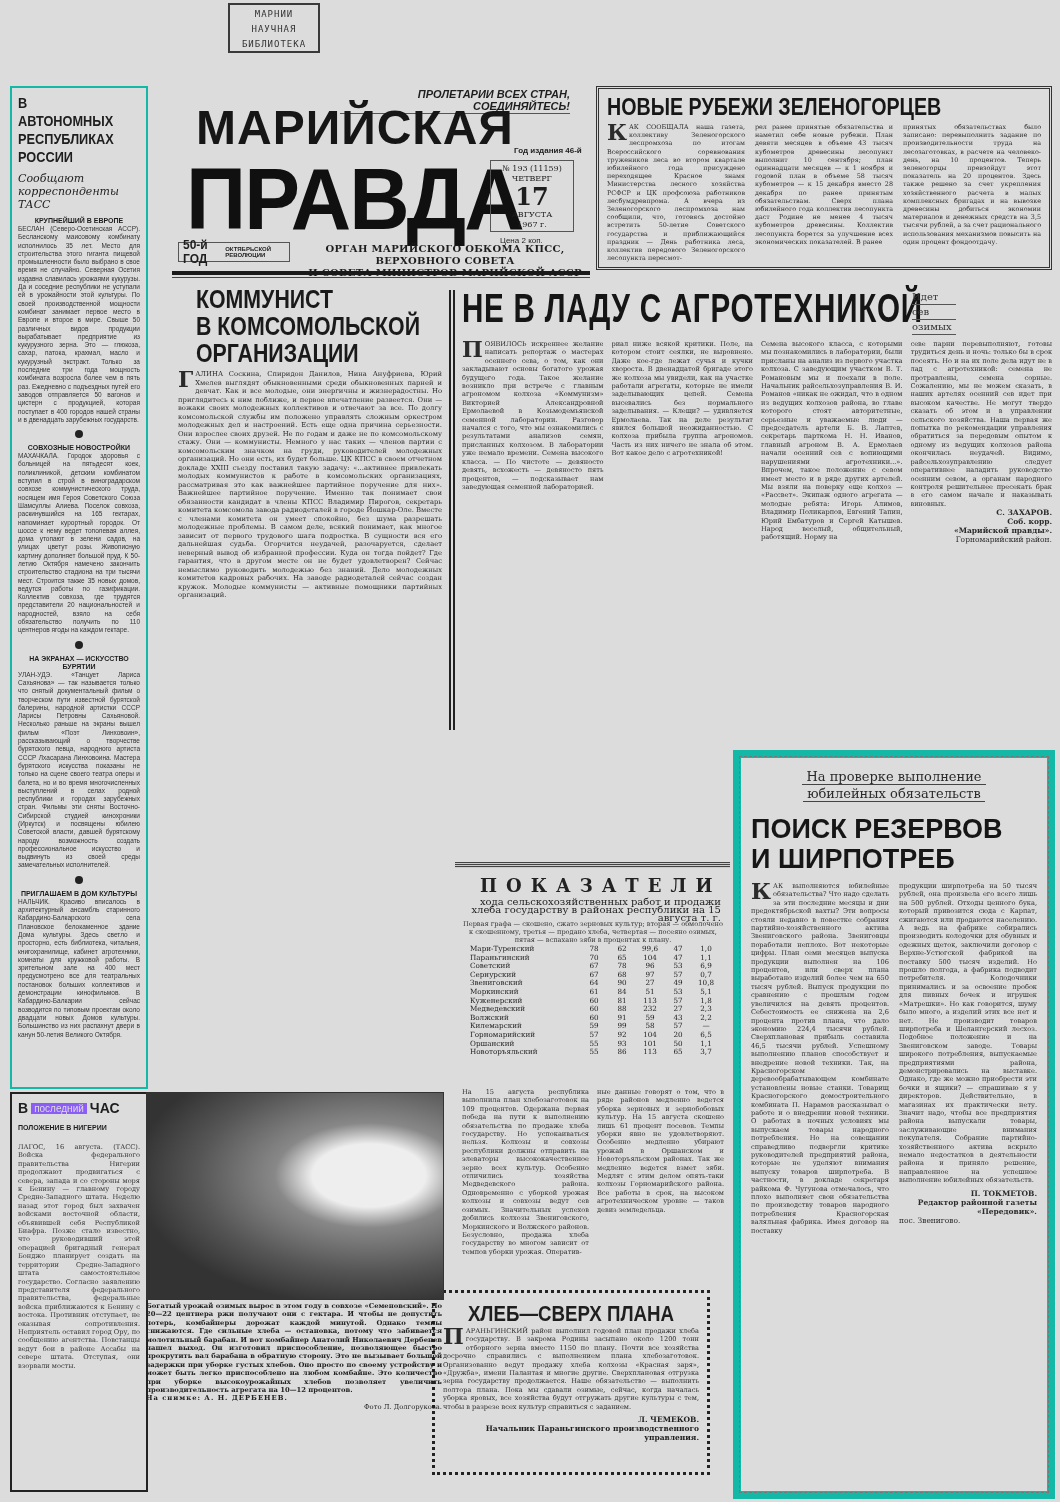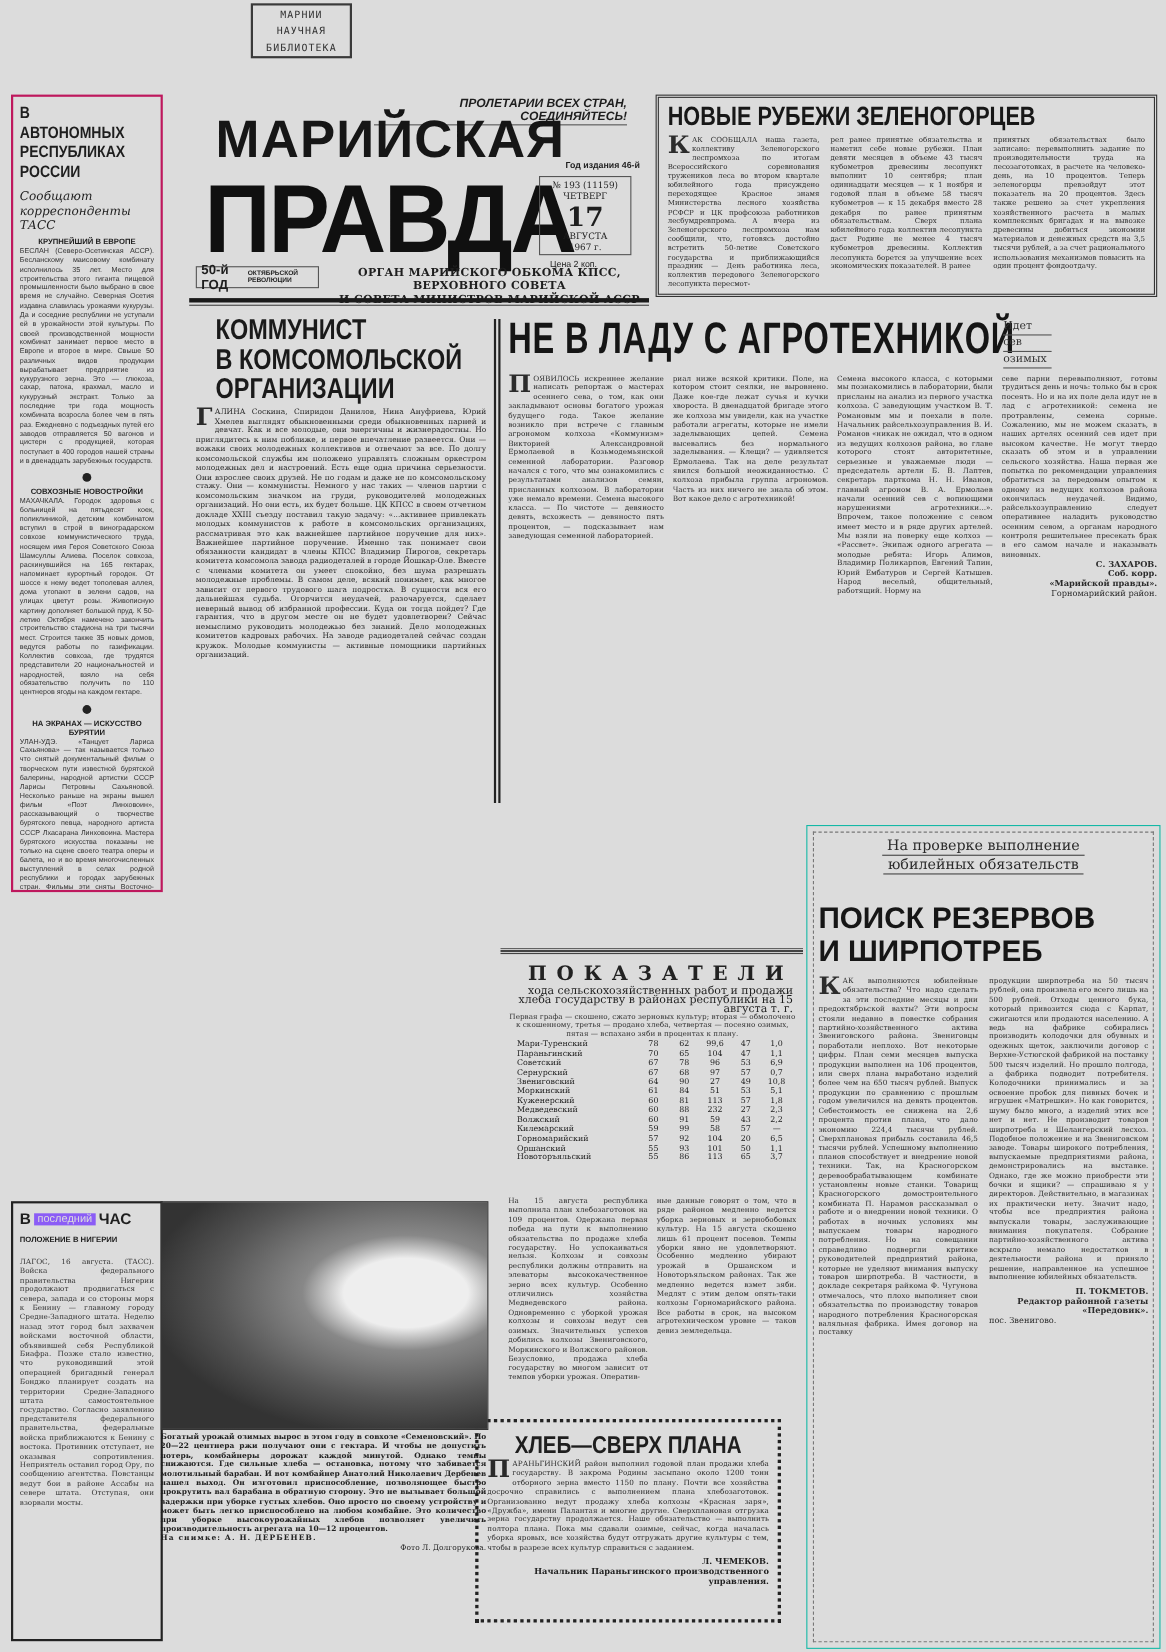--- a/index.html
+++ b/index.html
@@ -27,21 +27,21 @@
   .issuebox .day { font-size:24px; line-height:26px; font-weight:bold; }
   .price { left:500px; top:236px; font-size:8px; font-family:"Liberation Sans",sans-serif; }
   .anniv { left:178px; top:242px; width:112px; height:20px; border:1px solid #555; display:flex; align-items:center; gap:4px; padding-left:4px; box-sizing:border-box; font-family:"Liberation Sans",sans-serif; }
   .anniv .big { font-weight:bold; font-size:12px; }
   .anniv .small { font-size:6px; line-height:6px; font-weight:bold; }
   .organ { left:300px; top:243px; width:290px; text-align:center; font-size:10px; font-weight:bold; line-height:12px; letter-spacing:0.3px; }
   .rule-thick { left:172px; top:271px; width:418px; height:4px; background:#1a1a1a; }
   .rule-thin { left:172px; top:277px; width:418px; height:1px; background:#444; }
 
   
-  .leftcol { left:10px; top:86px; width:138px; height:725px; border:2px solid #be185d; box-sizing:border-box; padding:6px; overflow:hidden; }
+  .leftcol { left:10px; top:86px; width:138px; height:1003px; border:2px solid #14b8a6; box-sizing:border-box; padding:6px; overflow:hidden; }
   .leftcol .head { font-family:"Liberation Sans",sans-serif; font-weight:bold; font-size:15px; line-height:18px; transform:scaleX(0.85); transform-origin:left top; }
   .leftcol .sub { font-style:italic; font-size:11px; line-height:13px; margin-top:6px; }
   .leftcol .sec { font-family:"Liberation Sans",sans-serif; font-weight:bold; font-size:7px; text-align:center; margin-top:6px; line-height:8px; }
   .leftcol .txt { font-family:"Liberation Sans",sans-serif; font-size:6.5px; line-height:8.3px; text-align:justify; color:#333; }
   .bullet { width:8px; height:8px; border-radius:50%; background:#222; margin:6px auto 2px; }
 
   .lastbox { left:10px; top:1092px; width:138px; height:400px; border:2px solid #222; box-sizing:border-box; padding:6px; overflow:hidden; }
   .lastbox .lh { font-family:"Liberation Sans",sans-serif; font-weight:bold; font-size:14px; display:flex; align-items:center; gap:3px; }
   .lastbox .inv { background:#8b5cf6; color:#ddd; padding:0 3px; font-size:10px; font-weight:normal; }
   .lastbox .sec { font-weight:bold; font-size:7px; margin-top:8px; font-family:"Liberation Sans",sans-serif;}
@@ -81,24 +81,24 @@
   .pok-table td.n { text-align:center; width:28px; }
   .agri-body { left:462px; top:1088px; width:262px; height:175px; display:grid; grid-template-columns:1fr 1fr; gap:8px; overflow:hidden; }
   .agri-body .c { font-size:6.6px; line-height:8.4px; text-align:justify; color:#2d2d2d; }
 
   
   .bread { left:432px; top:1290px; width:278px; height:185px; border:3px dotted #222; box-sizing:border-box; padding:8px; overflow:hidden; }
   .bread .h { font-family:"Liberation Sans",sans-serif; font-weight:bold; font-size:22px; line-height:26px; text-align:center; transform:scaleX(0.85); }
   .bread .t { font-size:6.6px; line-height:8.4px; text-align:justify; color:#2a2a2a; }
 
   
-  .poisk { left:733px; top:750px; width:322px; height:749px; border:1px solid #14b8a6; box-sizing:border-box; padding:10px 10px; overflow:hidden; outline:1px dashed #777; outline-offset:-7px; }
+  .poisk { left:733px; top:750px; width:322px; height:749px; border:8px solid #14b8a6; box-sizing:border-box; padding:10px 10px; overflow:hidden; outline:1px dashed #777; outline-offset:-7px; }
   .poisk .pre { text-align:center; font-size:13px; line-height:17px; color:#2a2a2a; }
   .poisk .pre span { border-bottom:1px solid #444; padding:0 4px; }
-  .poisk .h { font-family:"Liberation Sans",sans-serif; font-weight:bold; font-size:27px; line-height:30px; margin-top:25px; color:#161616; }
+  .poisk .h { font-family:"Liberation Sans",sans-serif; font-weight:bold; font-size:27px; line-height:30px; margin-top:12px; color:#161616; }
   .poisk .cols { display:grid; grid-template-columns:1fr 1fr; gap:10px; margin-top:8px; }
   .poisk .c { font-size:6.6px; line-height:8.4px; text-align:justify; color:#2c2c2c; }
 
   
   .photo { left:146px; top:1092px; width:296px; height:206px; background:
      radial-gradient(ellipse at 75% 40%, #eee 0 18%, #888 30%, #555 55%, #333 75%),
      linear-gradient(135deg,#777,#ccc); border:1px solid #333; filter:grayscale(1);}
   .photo-cap { left:146px; top:1302px; width:296px; font-weight:bold; font-size:6.8px; line-height:8.4px; text-align:justify; color:#222; }
 </style>
 </head>

